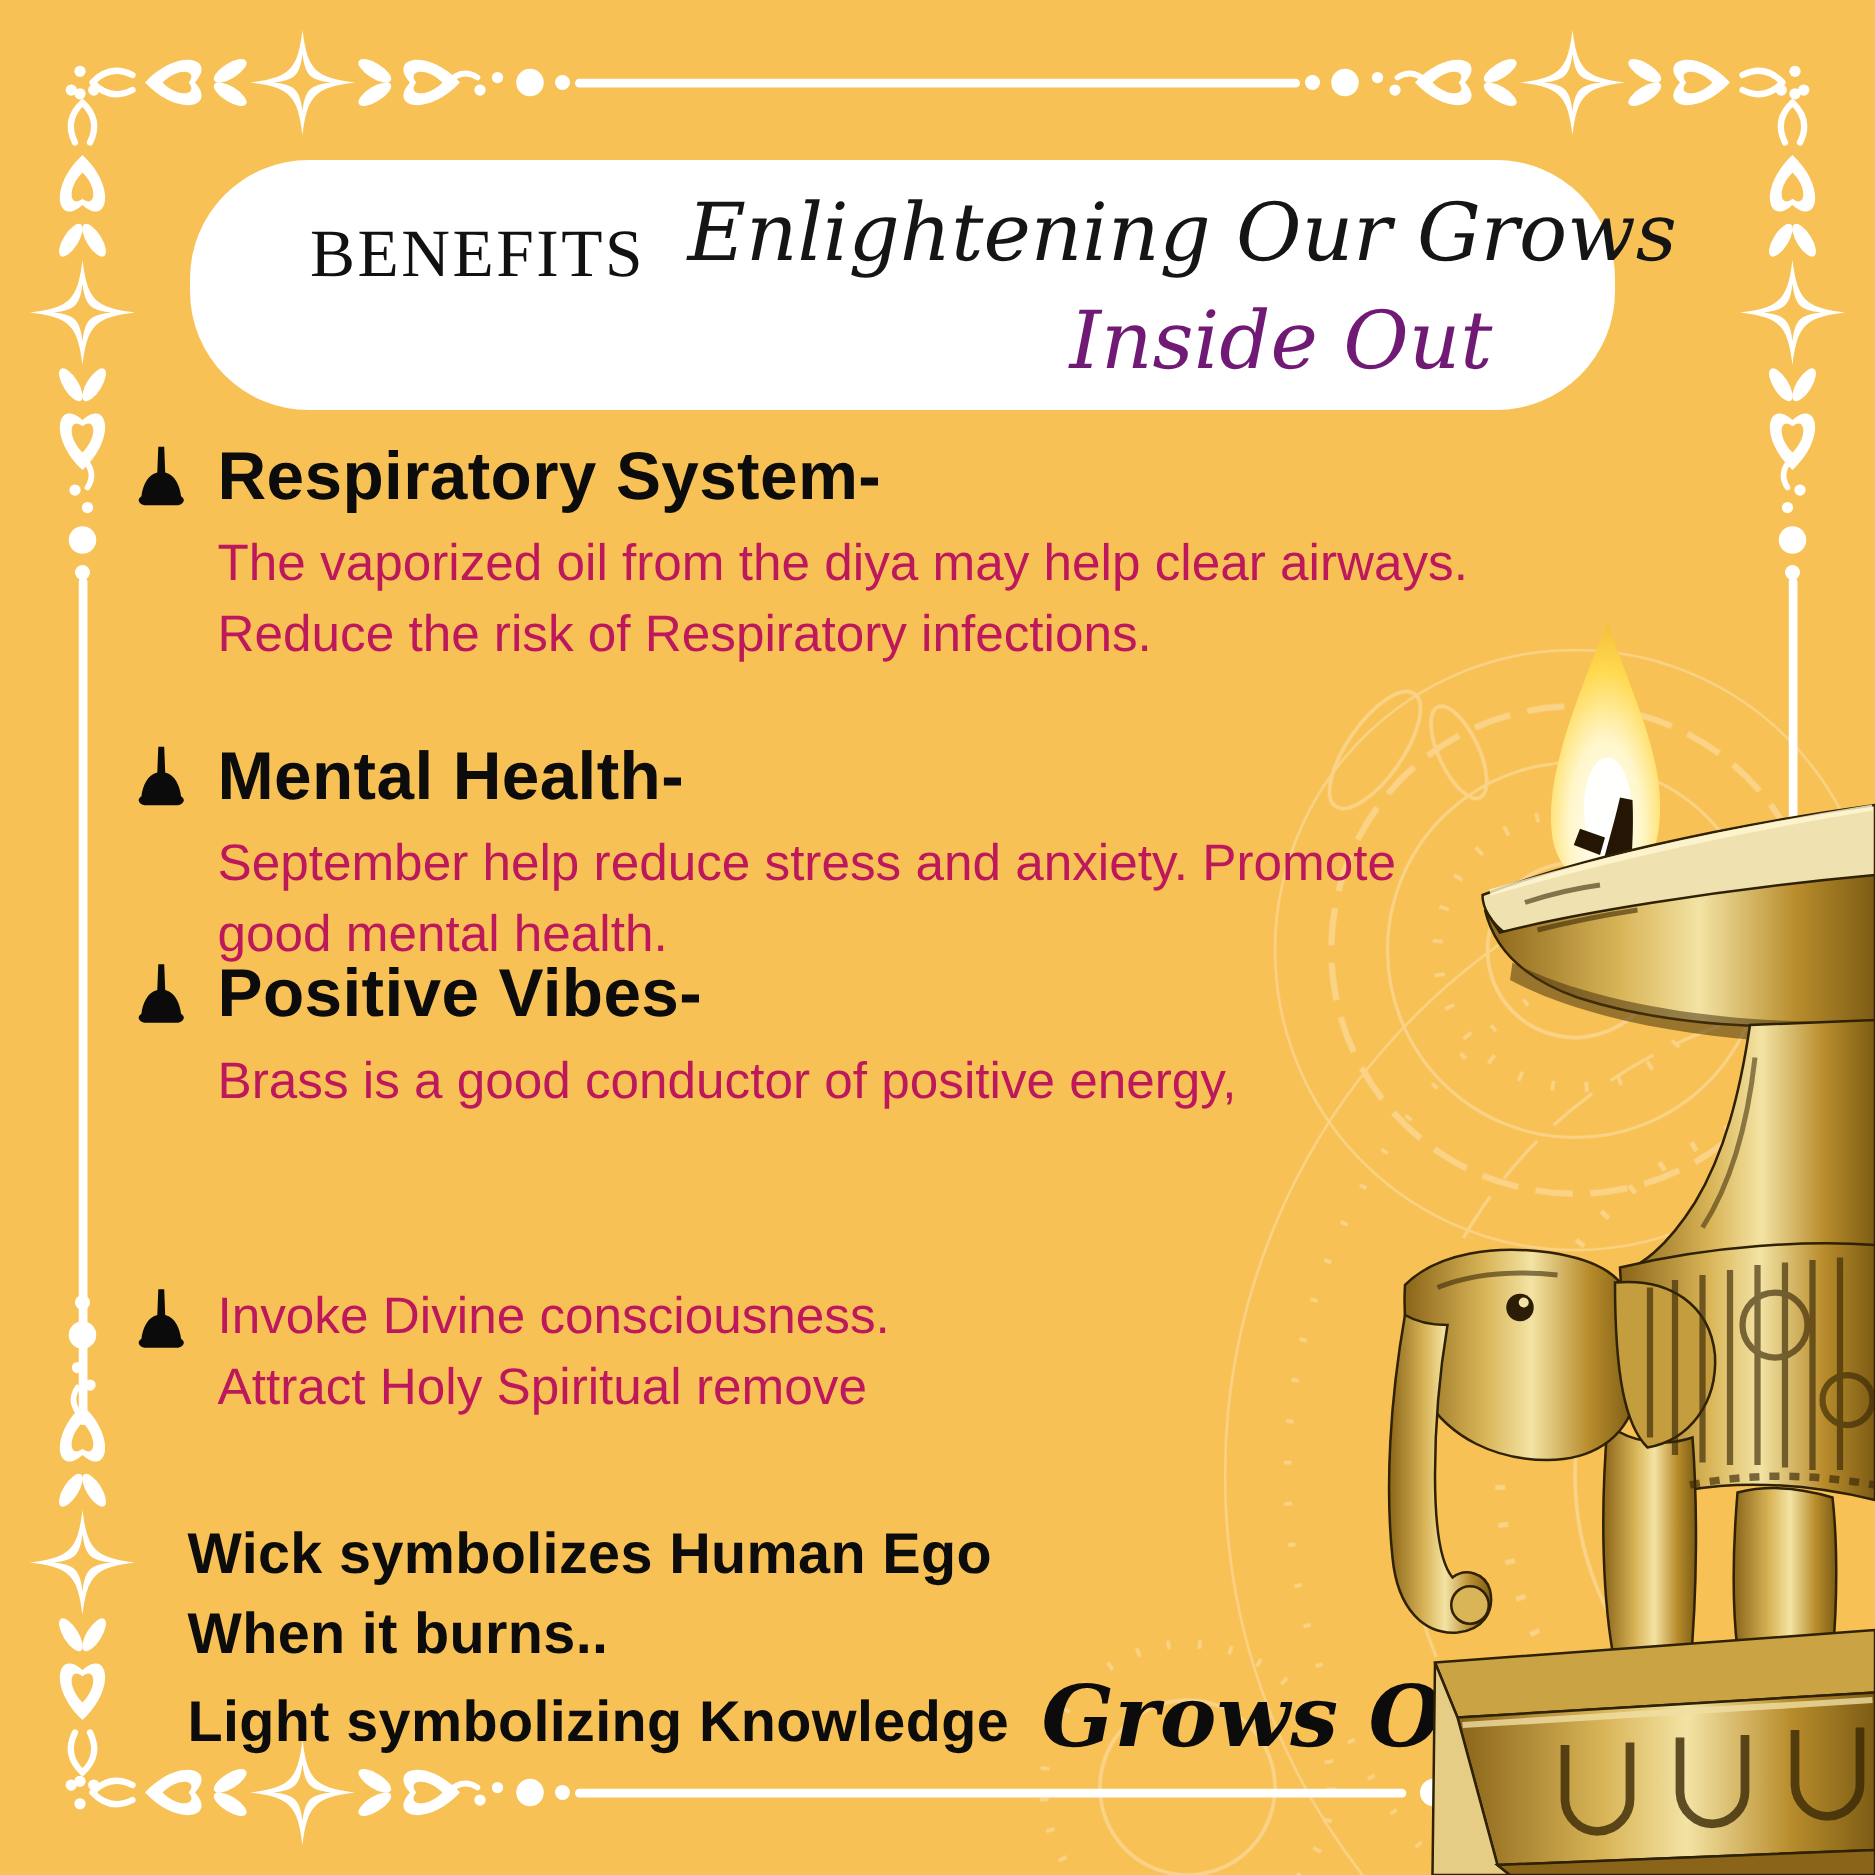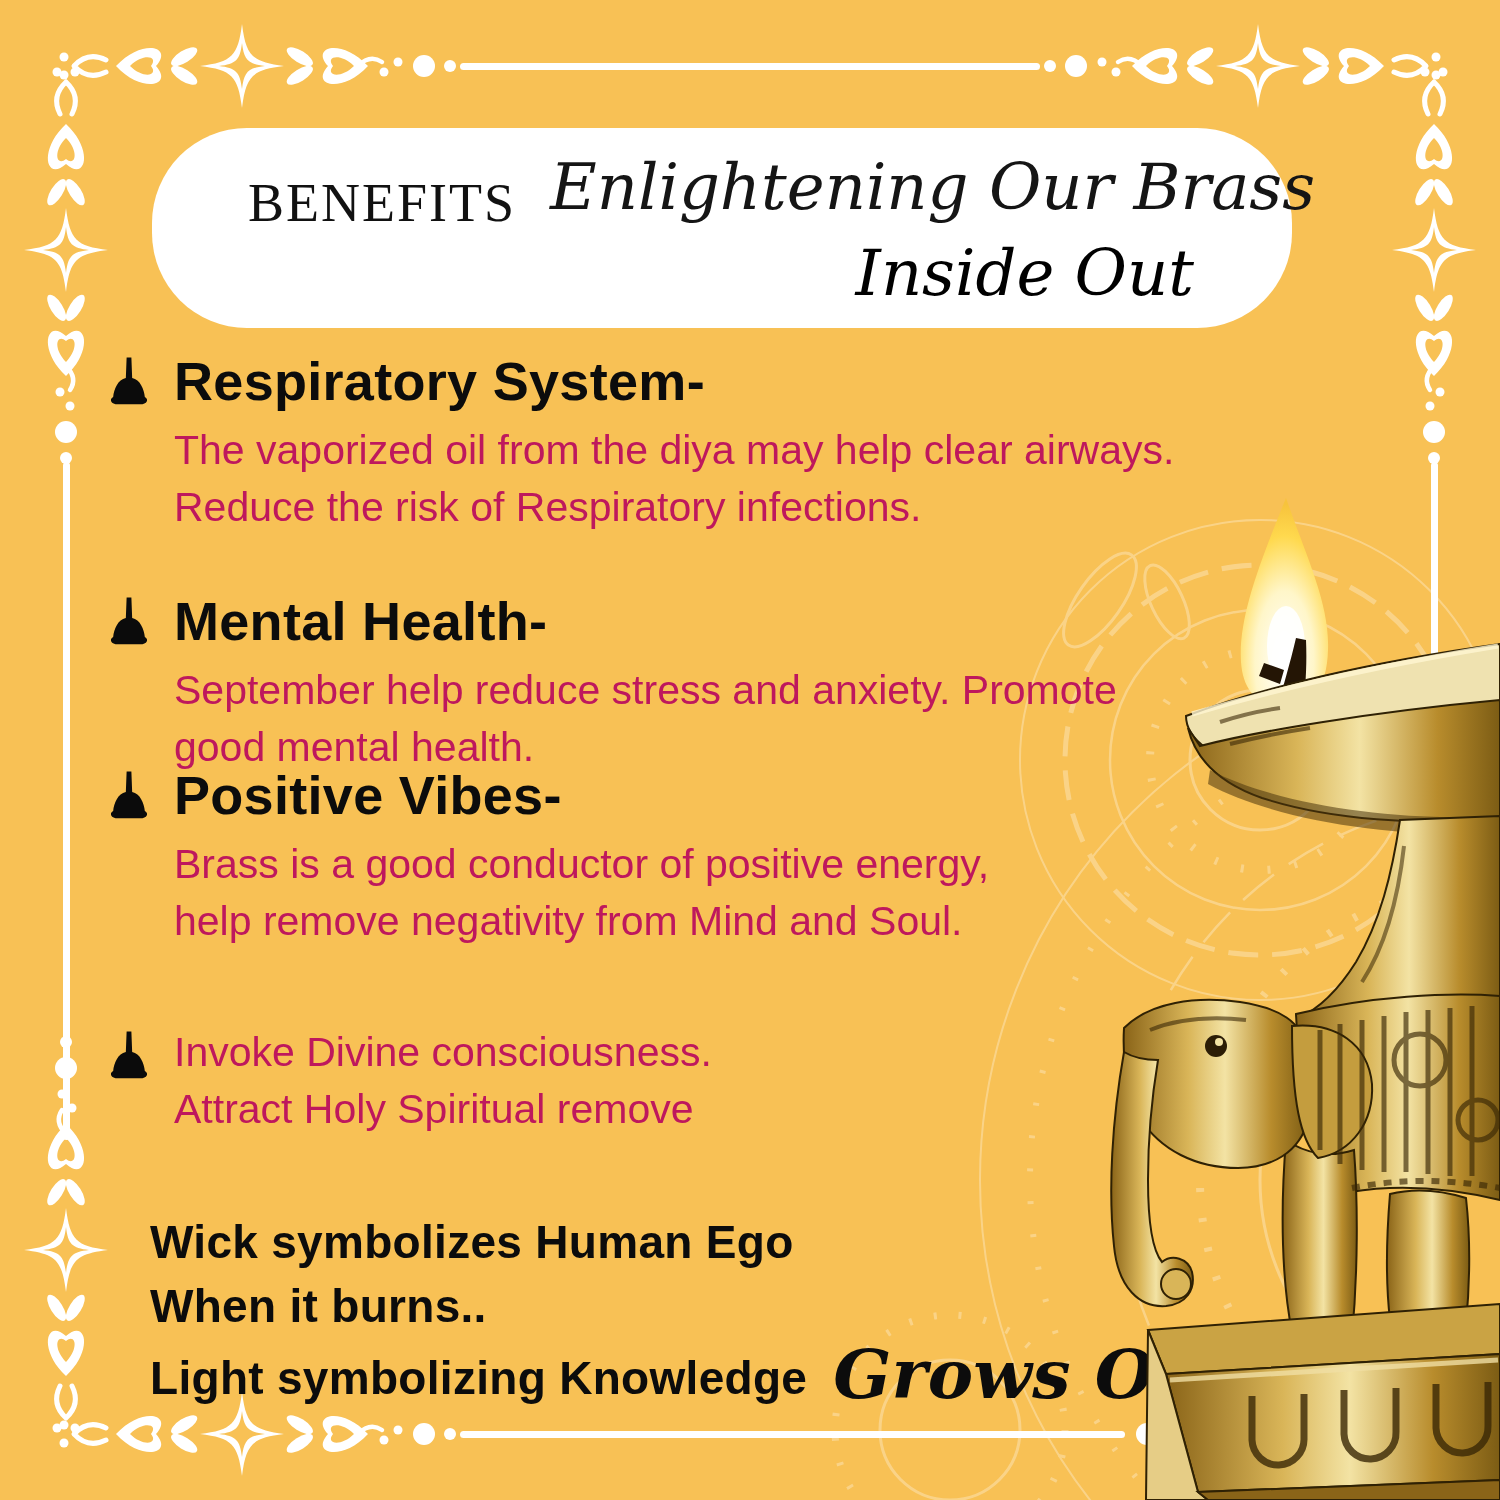--- a/index.html
+++ b/index.html
@@ -19,21 +19,21 @@
     font-family:"Liberation Serif", serif;font-size:54px;color:#111;
     letter-spacing:2px;white-space:nowrap;
   }
   .t-sub1{
     position:absolute;left:398px;top:22px;
     font-family:"DejaVu Serif", serif;font-style:italic;font-size:64px;color:#151515;
     white-space:nowrap;
   }
   .t-sub2{
     position:absolute;right:98px;top:108px;
-    font-family:"DejaVu Serif", serif;font-style:italic;font-size:64px;color:#000000;
+    font-family:"DejaVu Serif", serif;font-style:italic;font-size:64px;color:#701a75;
     white-space:nowrap;
   }
   
   .benefit{position:absolute;left:110px;display:flex;align-items:flex-start;}
   .bell{width:38px;height:64px;flex:0 0 auto;margin-top:0px;}
   .btext{margin-left:26px;}
   .bhead{
     font-size:54px;font-weight:bold;color:#0c0c0c;letter-spacing:0.3px;
     margin-bottom:10px;white-space:nowrap;
   }
@@ -130,21 +130,21 @@
       <rect x="63" y="462" width="7" height="678" rx="3.5"></rect>
       <use href="#cluster" transform="translate(66,1430) rotate(-90)"></use>
 
       <use href="#cluster" transform="translate(1434,70) rotate(90) scale(1,-1)"></use>
       <rect x="1431" y="462" width="7" height="228" rx="3.5"></rect>
     </g>
   </svg>
 
   <div class="title-card">
     <span class="t-benefits">BENEFITS</span>
-    <span class="t-sub1">Enlightening Our Brass</span>
+    <span class="t-sub1">Enlightening Our Grows</span>
     <span class="t-sub2">Inside Out</span>
   </div>
 
   <div class="benefit" style="top:350px">
     <svg class="bell" viewBox="-24 -42 48 66">
       <path fill="#0b0b0b" d="M-3,-40 L3,-40 L4,-14 C14,-12 19,0 20,10 C25,13 23,18 17,19 L-17,19 C-23,18 -25,13 -20,10 C-19,0 -14,-12 -4,-14 Z"></path>
     </svg>
     <div class="btext">
       <div class="bhead">Respiratory System-</div>
       <div class="bline">The vaporized oil from the diya may help clear airways.</div>
@@ -163,21 +163,20 @@
     </div>
   </div>
 
   <div class="benefit" style="top:764px">
     <svg class="bell" viewBox="-24 -42 48 66">
       <path fill="#0b0b0b" d="M-3,-40 L3,-40 L4,-14 C14,-12 19,0 20,10 C25,13 23,18 17,19 L-17,19 C-23,18 -25,13 -20,10 C-19,0 -14,-12 -4,-14 Z"></path>
     </svg>
     <div class="btext">
       <div class="bhead">Positive Vibes-</div>
       <div class="bline">Brass is a good conductor of positive energy,</div>
-      <div class="bline">help remove negativity from Mind and Soul.</div>
     </div>
   </div>
 
   <div class="benefit" style="top:1024px">
     <svg class="bell" viewBox="-24 -42 48 66">
       <path fill="#0b0b0b" d="M-3,-40 L3,-40 L4,-14 C14,-12 19,0 20,10 C25,13 23,18 17,19 L-17,19 C-23,18 -25,13 -20,10 C-19,0 -14,-12 -4,-14 Z"></path>
     </svg>
     <div class="btext">
       <div class="bline">Invoke Divine consciousness.</div>
       <div class="bline">Attract Holy Spiritual remove</div>

